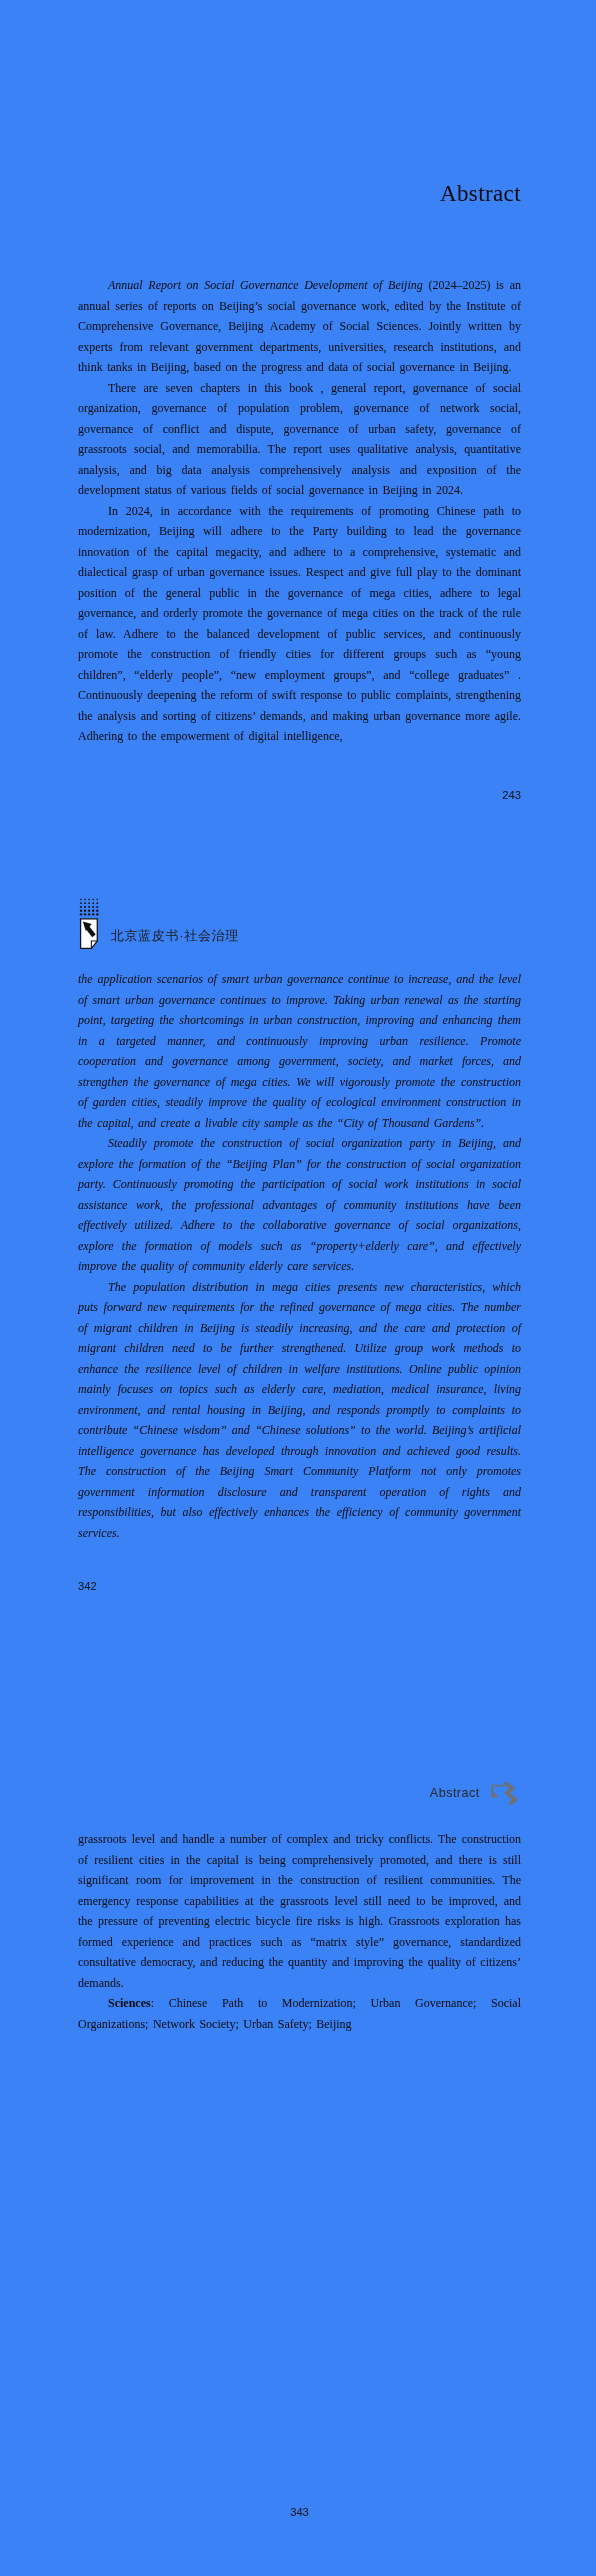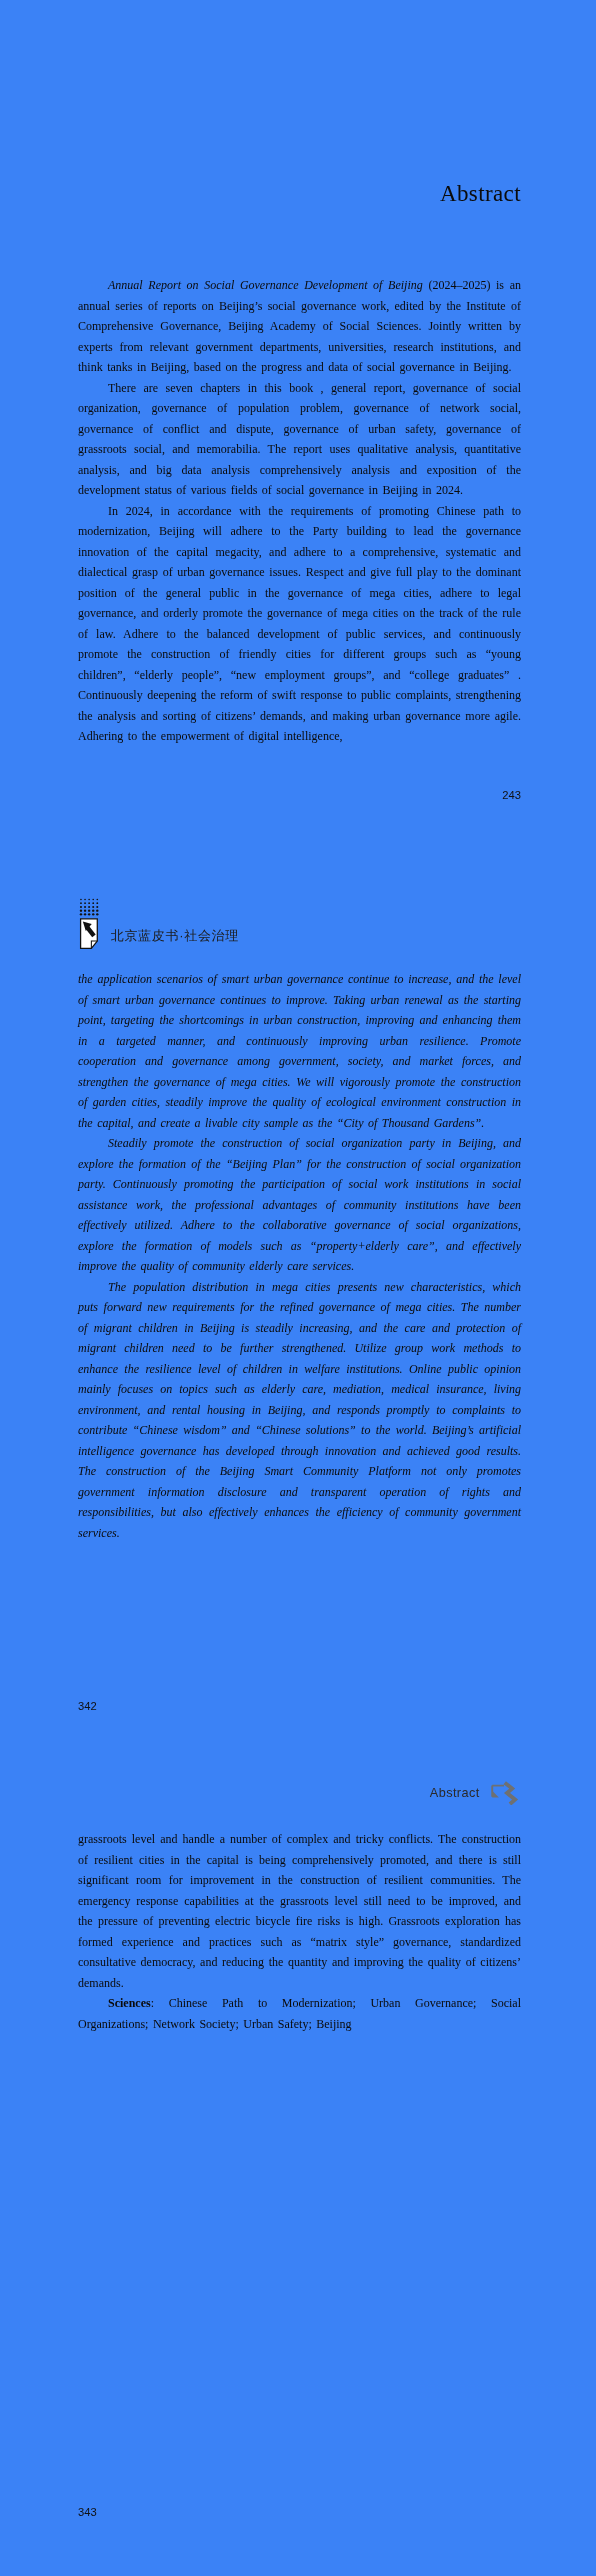--- a/index.html
+++ b/index.html
@@ -36,22 +36,22 @@
   .italic{font-style:italic;}
   .bold{font-weight:bold;}
   
   .page-num{
     left:78px;width:443px;
     font-family:"Liberation Sans", sans-serif;
     font-size:11.2px;
     color:#111;
   }
   .pn-341{top:789px;text-align:right;}
-  .pn-342{top:1700px;text-align:left;}
-  .pn-343{top:2506px;text-align:left;}
+  .pn-342{top:1580px;text-align:left;}
+  .pn-343{top:2506px;text-align:center;}
   
   .p2-header{
     top:897px;left:78px;width:443px;
     display:flex;align-items:flex-end;gap:9.7px;
   }
   .p2-header .hdr-text{
     font-family:"Liberation Sans", sans-serif;
     font-size:13px;
     color:#1c1c1c;
     letter-spacing:0.7px;

